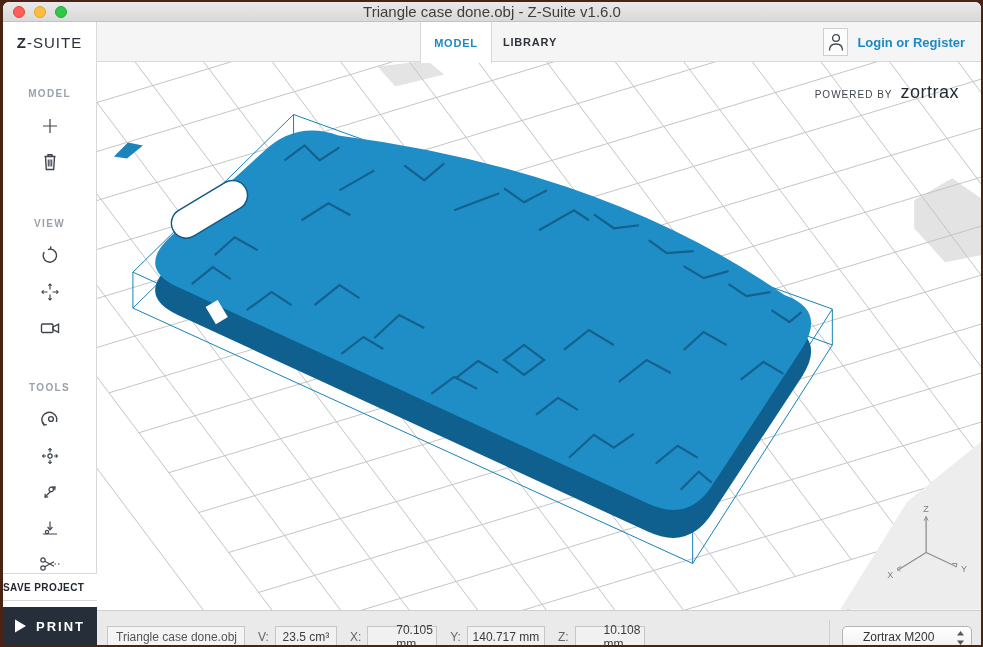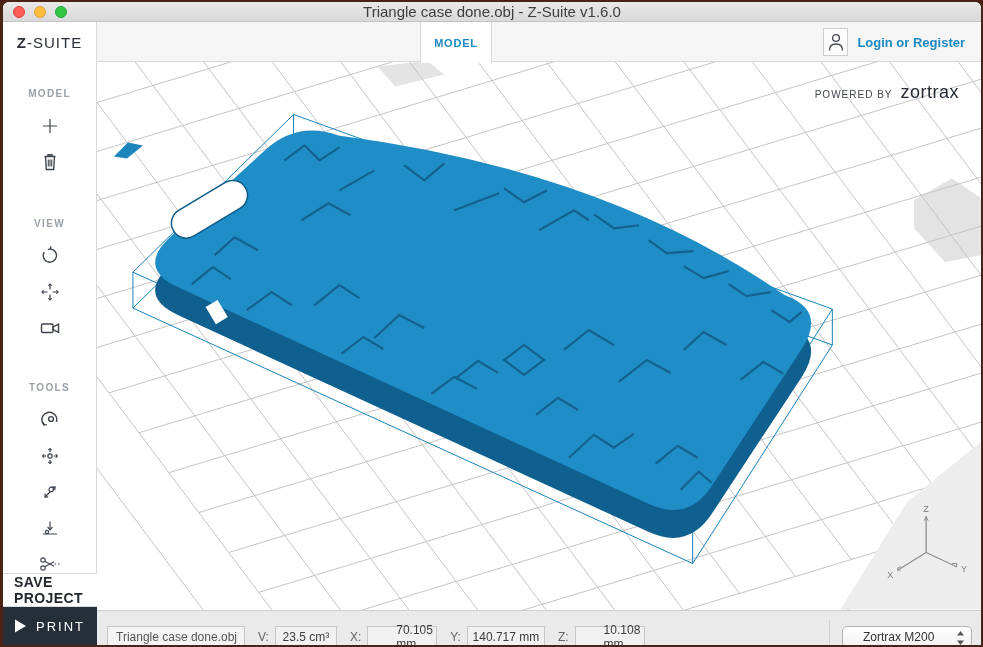--- a/index.html
+++ b/index.html
@@ -39,27 +39,27 @@
   
   .sidebar { position:absolute; left:0; top:60px; width:94px; height:511px; background:#fff;
              border-right:1px solid #d9d9d9; display:flex; flex-direction:column; align-items:center;
              padding-top:26px; }
   .side-label { font-size:10px; font-weight:bold; letter-spacing:1.3px; color:#9aa1a9; margin-bottom:15px; }
   .side-label.gap1 { margin-top:32px; } .side-label.gap2 { margin-top:30px; }
   .tool { width:94px; height:24px; display:flex; align-items:center; justify-content:center;
           margin-bottom:12px; cursor:default; }
   .icon-svg { stroke:#3f454e; stroke-width:1.4; fill:none; }
 
-  .save-project { position:absolute; left:0; top:571px; width:94px; height:34px; background:#fff;
+  .save-project { position:absolute; left:0; top:571px; width:94px; height:28px; background:#fff;
                   border-top:1px solid #d9d9d9; border-bottom:1px solid #d9d9d9;
-                  display:flex; align-items:center; padding-left:11px;
-                  font-size:14px; font-weight:bold; letter-spacing:0.4px; color:#23272e; cursor:default; }
+                  display:flex; align-items:center; padding-left:0;
+                  font-size:10px; font-weight:bold; letter-spacing:0.4px; color:#23272e; cursor:default; }
   .print-btn { position:absolute; left:0; top:605px; width:94px; height:38px; background:#252e39;
                display:flex; align-items:center; justify-content:center; gap:10px;
-               color:#fff; font-size:13px; font-weight:normal; letter-spacing:2px; cursor:default; }
+               color:#fff; font-size:13px; font-weight:bold; letter-spacing:2px; cursor:default; }
 
   
   .viewport { position:absolute; left:94px; top:60px; width:884px; height:548px; background:#fff; overflow:hidden; }
   .powered { position:absolute; top:20px; right:22px; display:flex; align-items:baseline; gap:8px; }
   .powered .pb { font-size:10px; letter-spacing:1px; color:#41454d; }
   .powered .brand { font-size:18px; font-weight:400; color:#242b36; letter-spacing:0.5px; }
   #grid-lines line { stroke:#c4c4c4; stroke-width:1; }
   .marks polyline, .marks polygon { fill:none; stroke:#14618f; stroke-width:2.2; }
   .axis-label { font-size:9px; fill:#7f7f7f; }
 
@@ -93,20 +93,21 @@
       </div>
       <div class="title">Triangle case done.obj - Z-Suite v1.6.0</div>
     </div>
 
     <div class="header">
       <div class="logo-box">
         <b>Z</b>
           <span>-SUITE</span>
       </div>
       <div class="tab active">MODEL</div>
+      <div class="tab plain">LIBRARY</div>
       <div class="login">
         <div class="person-box">
           <svg width="18" height="20" viewBox="0 0 18 20" class="icon-svg" style="stroke-width:1.3">
             <circle cx="9" cy="6" r="3.4"></circle>
             <path d="M2.5 18.5 C2.5 13.5 5.5 12 9 12 C12.5 12 15.5 13.5 15.5 18.5"></path>
           </svg>
         </div>
         <div class="login-text">Login or Register</div>
       </div>
     </div>

